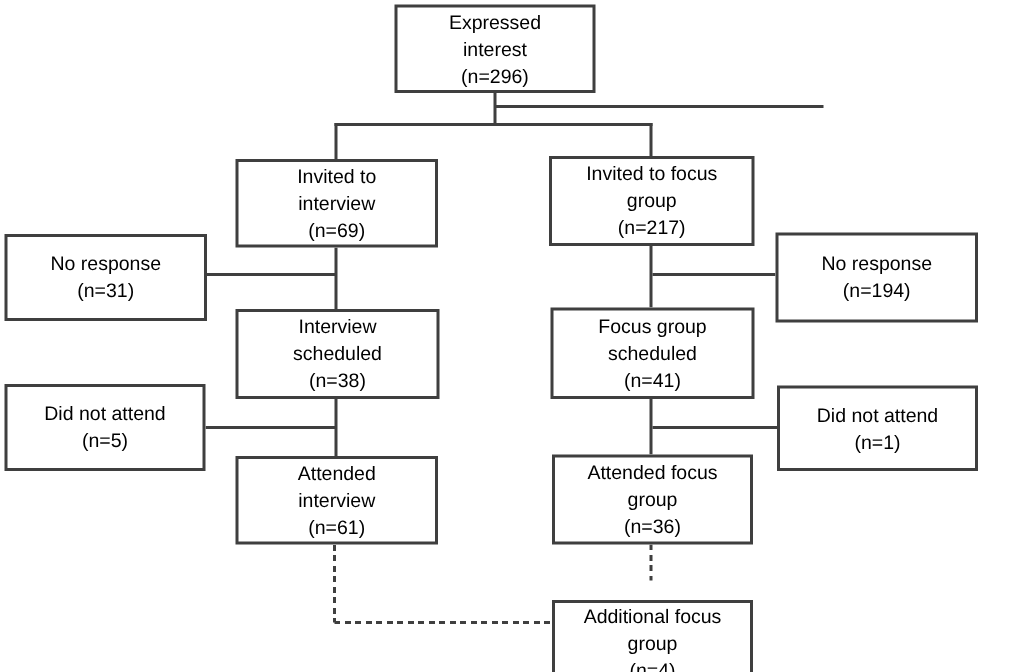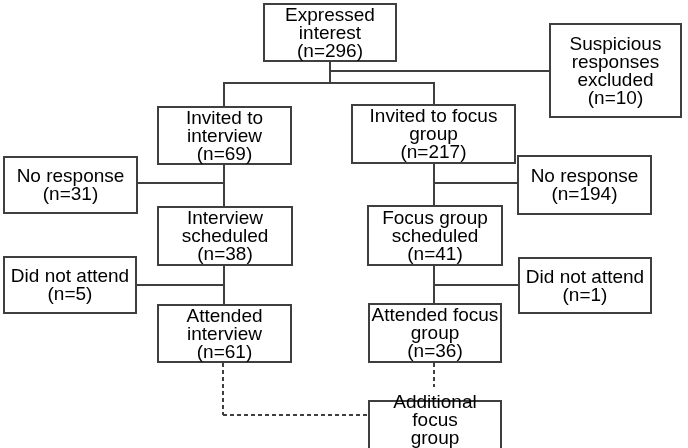--- a/index.html
+++ b/index.html
@@ -15,21 +15,21 @@
     position: absolute;
     box-sizing: border-box;
     background: var(--box-fill, #ffffff);
     border: 2px solid var(--box-border, #3f3f3f);
     color: var(--text, #000000);
     display: flex;
     align-items: center;
     justify-content: center;
     text-align: center;
     white-space: pre-line;
-    font-size: 19px;
+    font-size: 13px;
     line-height: 18px;
   }
   .hline { position: absolute; height: 2px; background: var(--connector, #3f3f3f); }
   .vline { position: absolute; width: 2px; background: var(--connector, #3f3f3f); }
   .hdash {
     position: absolute; height: 2px;
     background: repeating-linear-gradient(to right, var(--connector, #3f3f3f) 0 4px, transparent 4px 7px);
   }
   .vdash {
     position: absolute; width: 2px;
@@ -62,30 +62,26 @@
   <div class="hline" style="left:435px;top:284px;width:83px"></div>
 
   <div class="vdash" style="left:222px;top:363px;height:52px"></div>
   <div class="hdash" style="left:223px;top:414px;width:145px"></div>
   <div class="vdash" style="left:433px;top:363px;height:24px"></div>
 
   <div class="node" style="left:263px;top:3px;width:134px;height:59px">Expressed
 interest
 (n=296)</div>
 
-  <div class="node" style="left:549px;top:23px;width:133px;height:95px">Suspicious
-responses
-excluded
-(n=10)</div>
 
   <div class="node" style="left:157px;top:106px;width:135px;height:59px">Invited to
 interview
 (n=69)</div>
 
-  <div class="node" style="left:351px;top:104px;width:165px;height:60px">Invited to focus
+  <div class="node" style="left:366px;top:104px;width:137px;height:60px">Invited to focus
 group
 (n=217)</div>
 
   <div class="node" style="left:3px;top:156px;width:135px;height:58px">No response
 (n=31)</div>
 
   <div class="node" style="left:517px;top:155px;width:135px;height:60px">No response
 (n=194)</div>
 
   <div class="node" style="left:157px;top:206px;width:136px;height:60px">Interview

